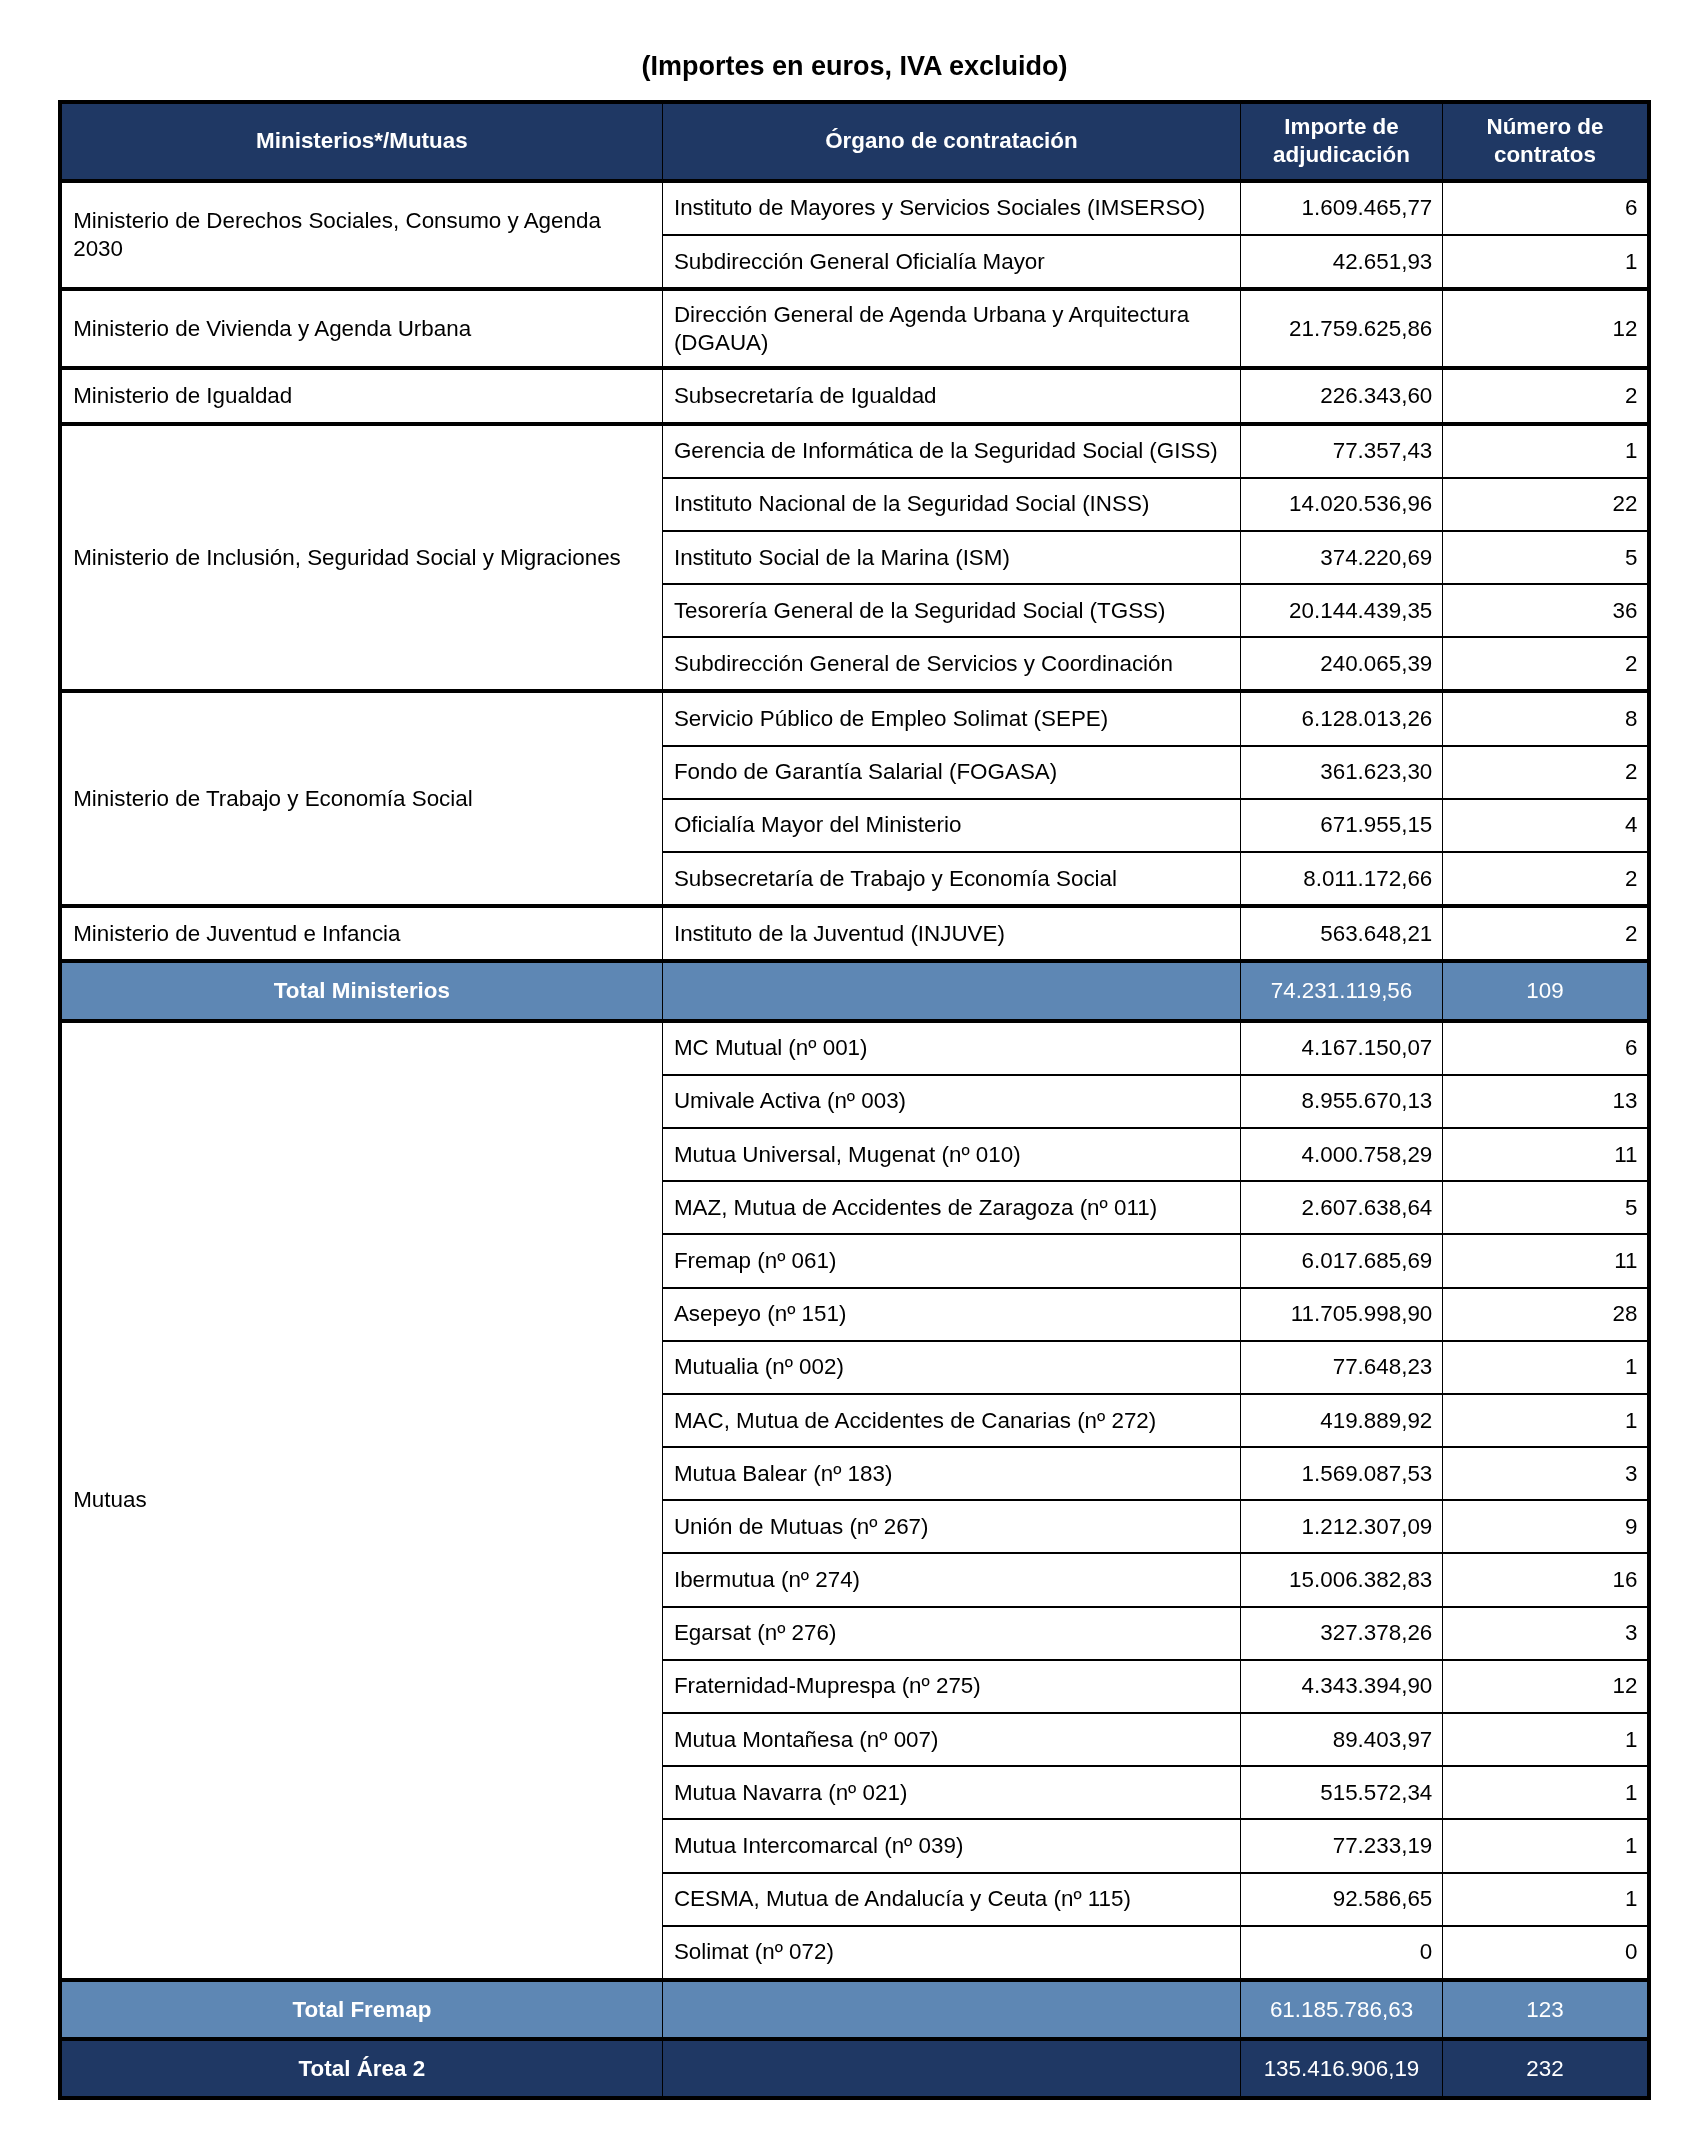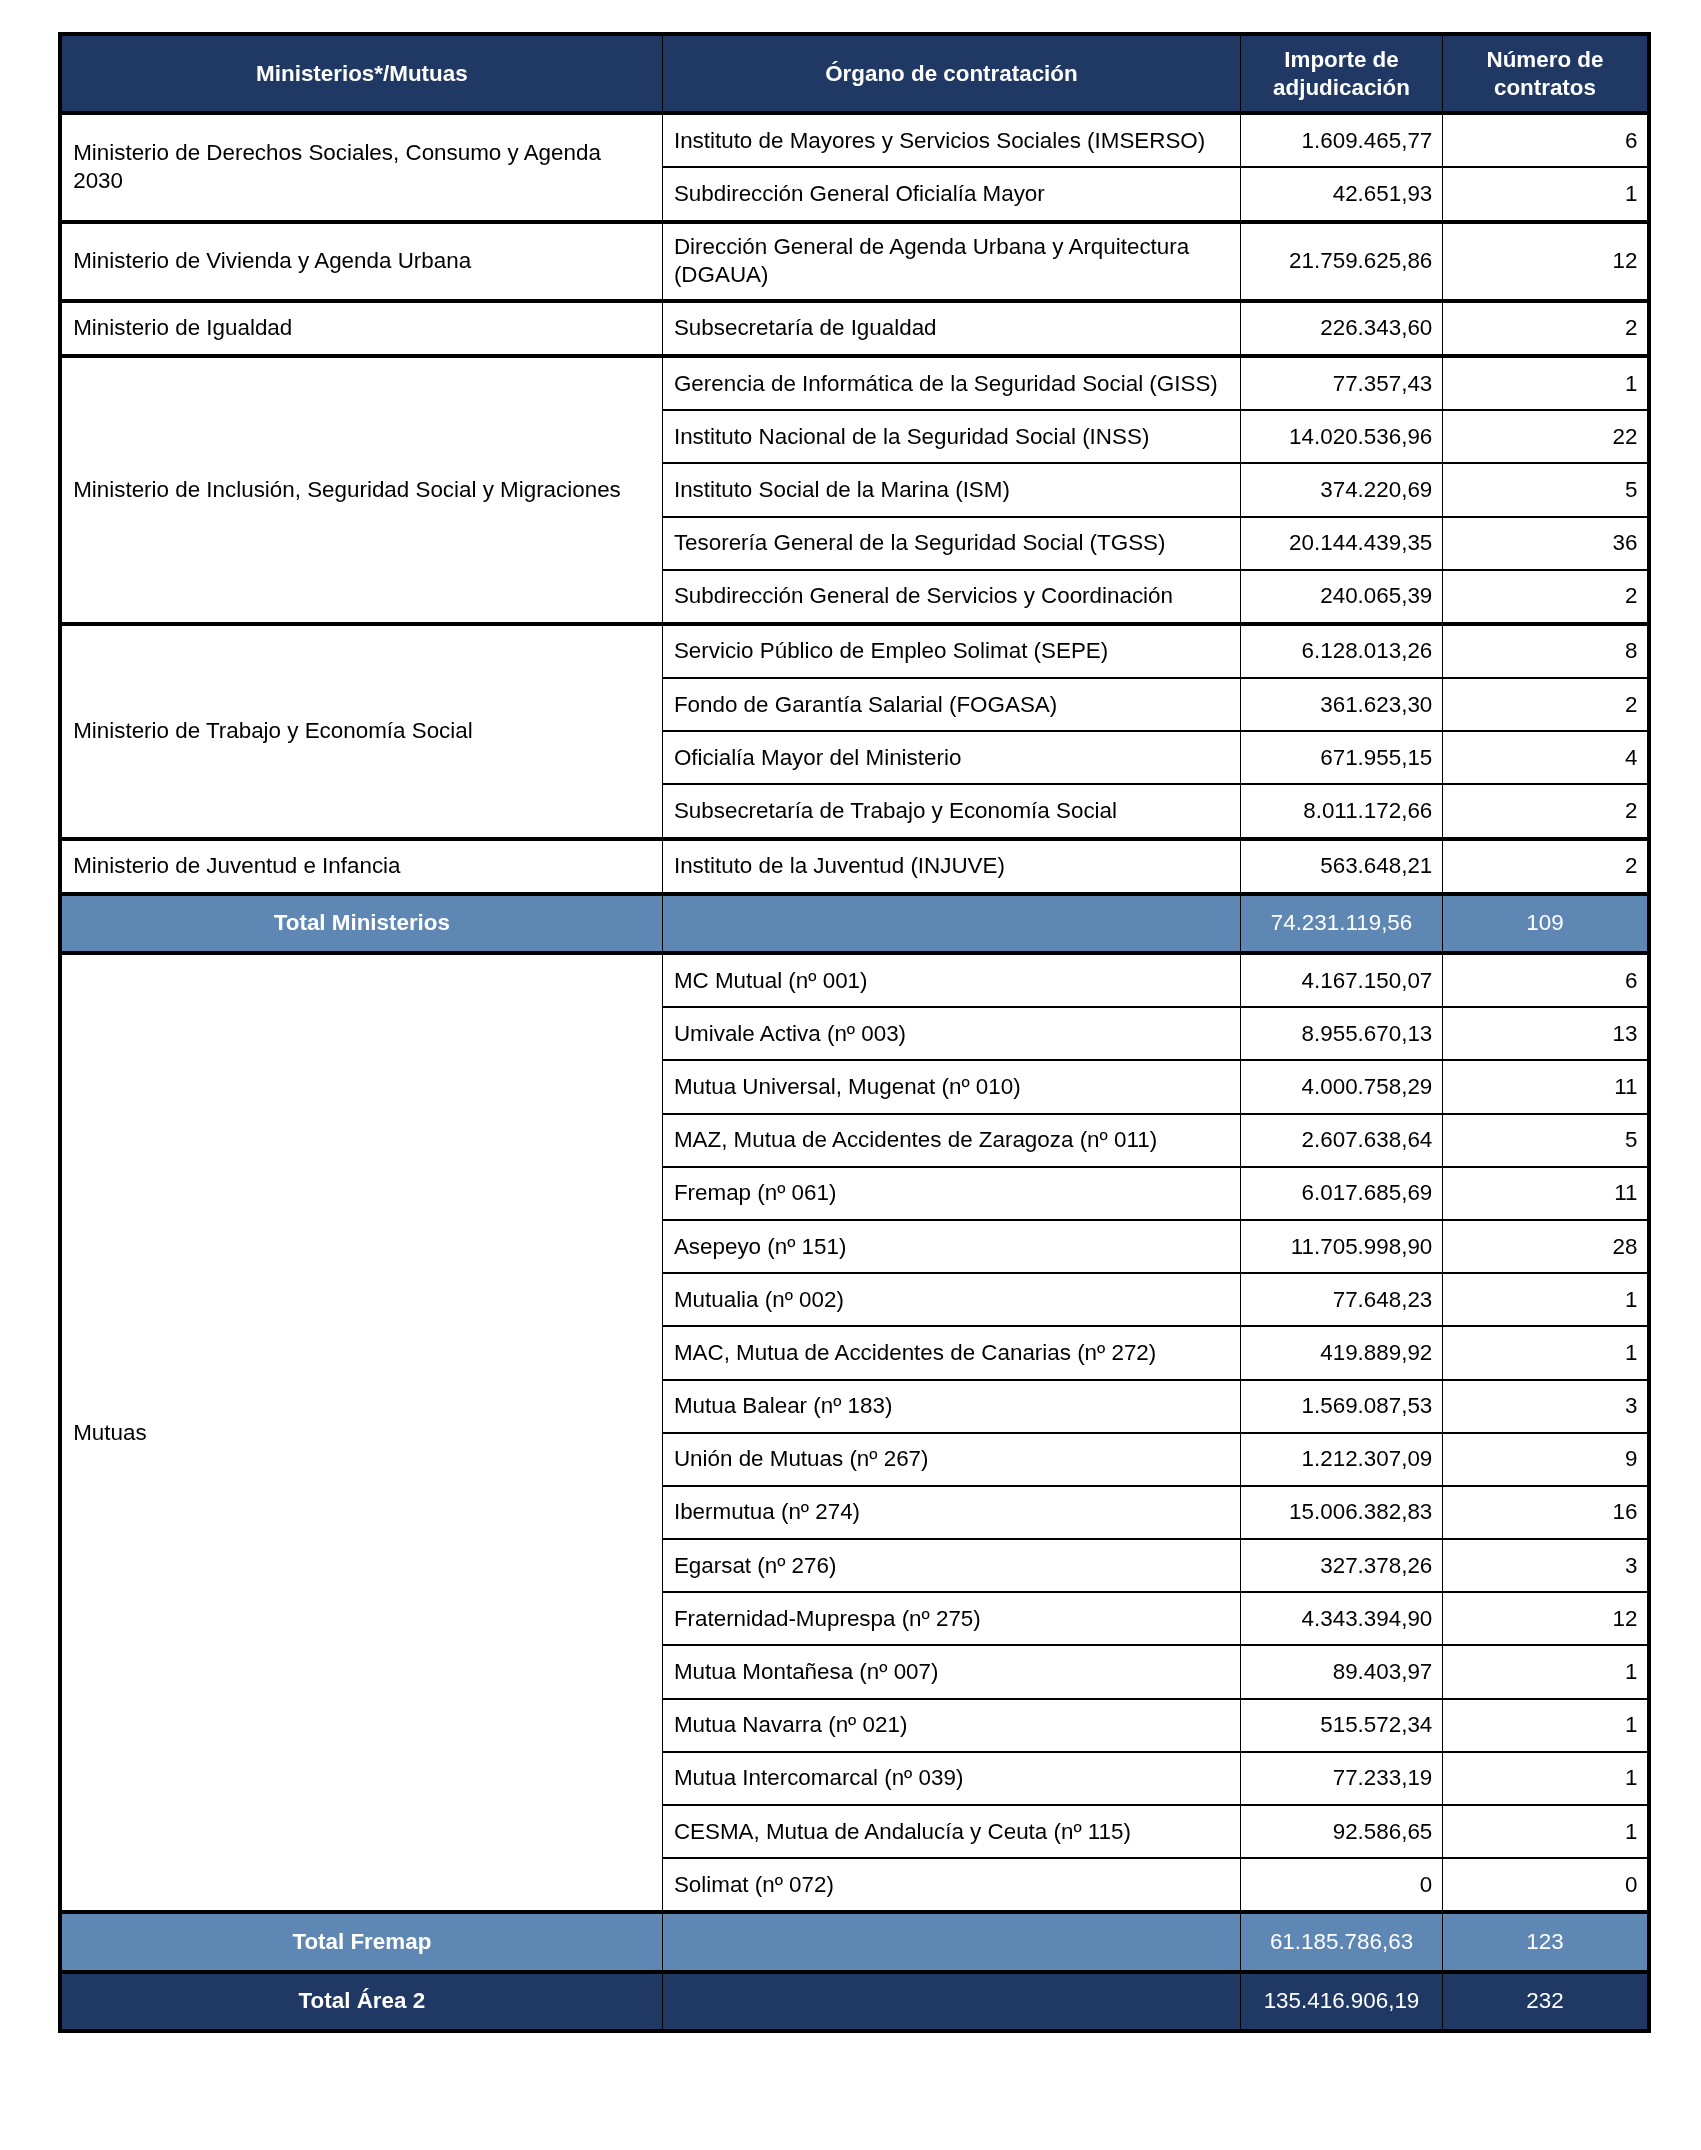--- a/index.html
+++ b/index.html
@@ -73,20 +73,21 @@
   }
   tr.total-row.subtotal td{background:var(--subtotal-bg);}
   tr.total-row.grand td{background:var(--grand-bg);}
   td.total-label{font-weight:bold;}
 </style>
 </head>
 <body>
 
 <div class="page">
 
+  <div class="subtitle">(Importes en euros, IVA excluido)</div>
 
   <table class="main">
     <colgroup>
       <col style="width:37.9%">
       <col style="width:36.4%">
       <col style="width:12.7%">
       <col style="width:13.0%">
     </colgroup>
     <thead>
       <tr>

